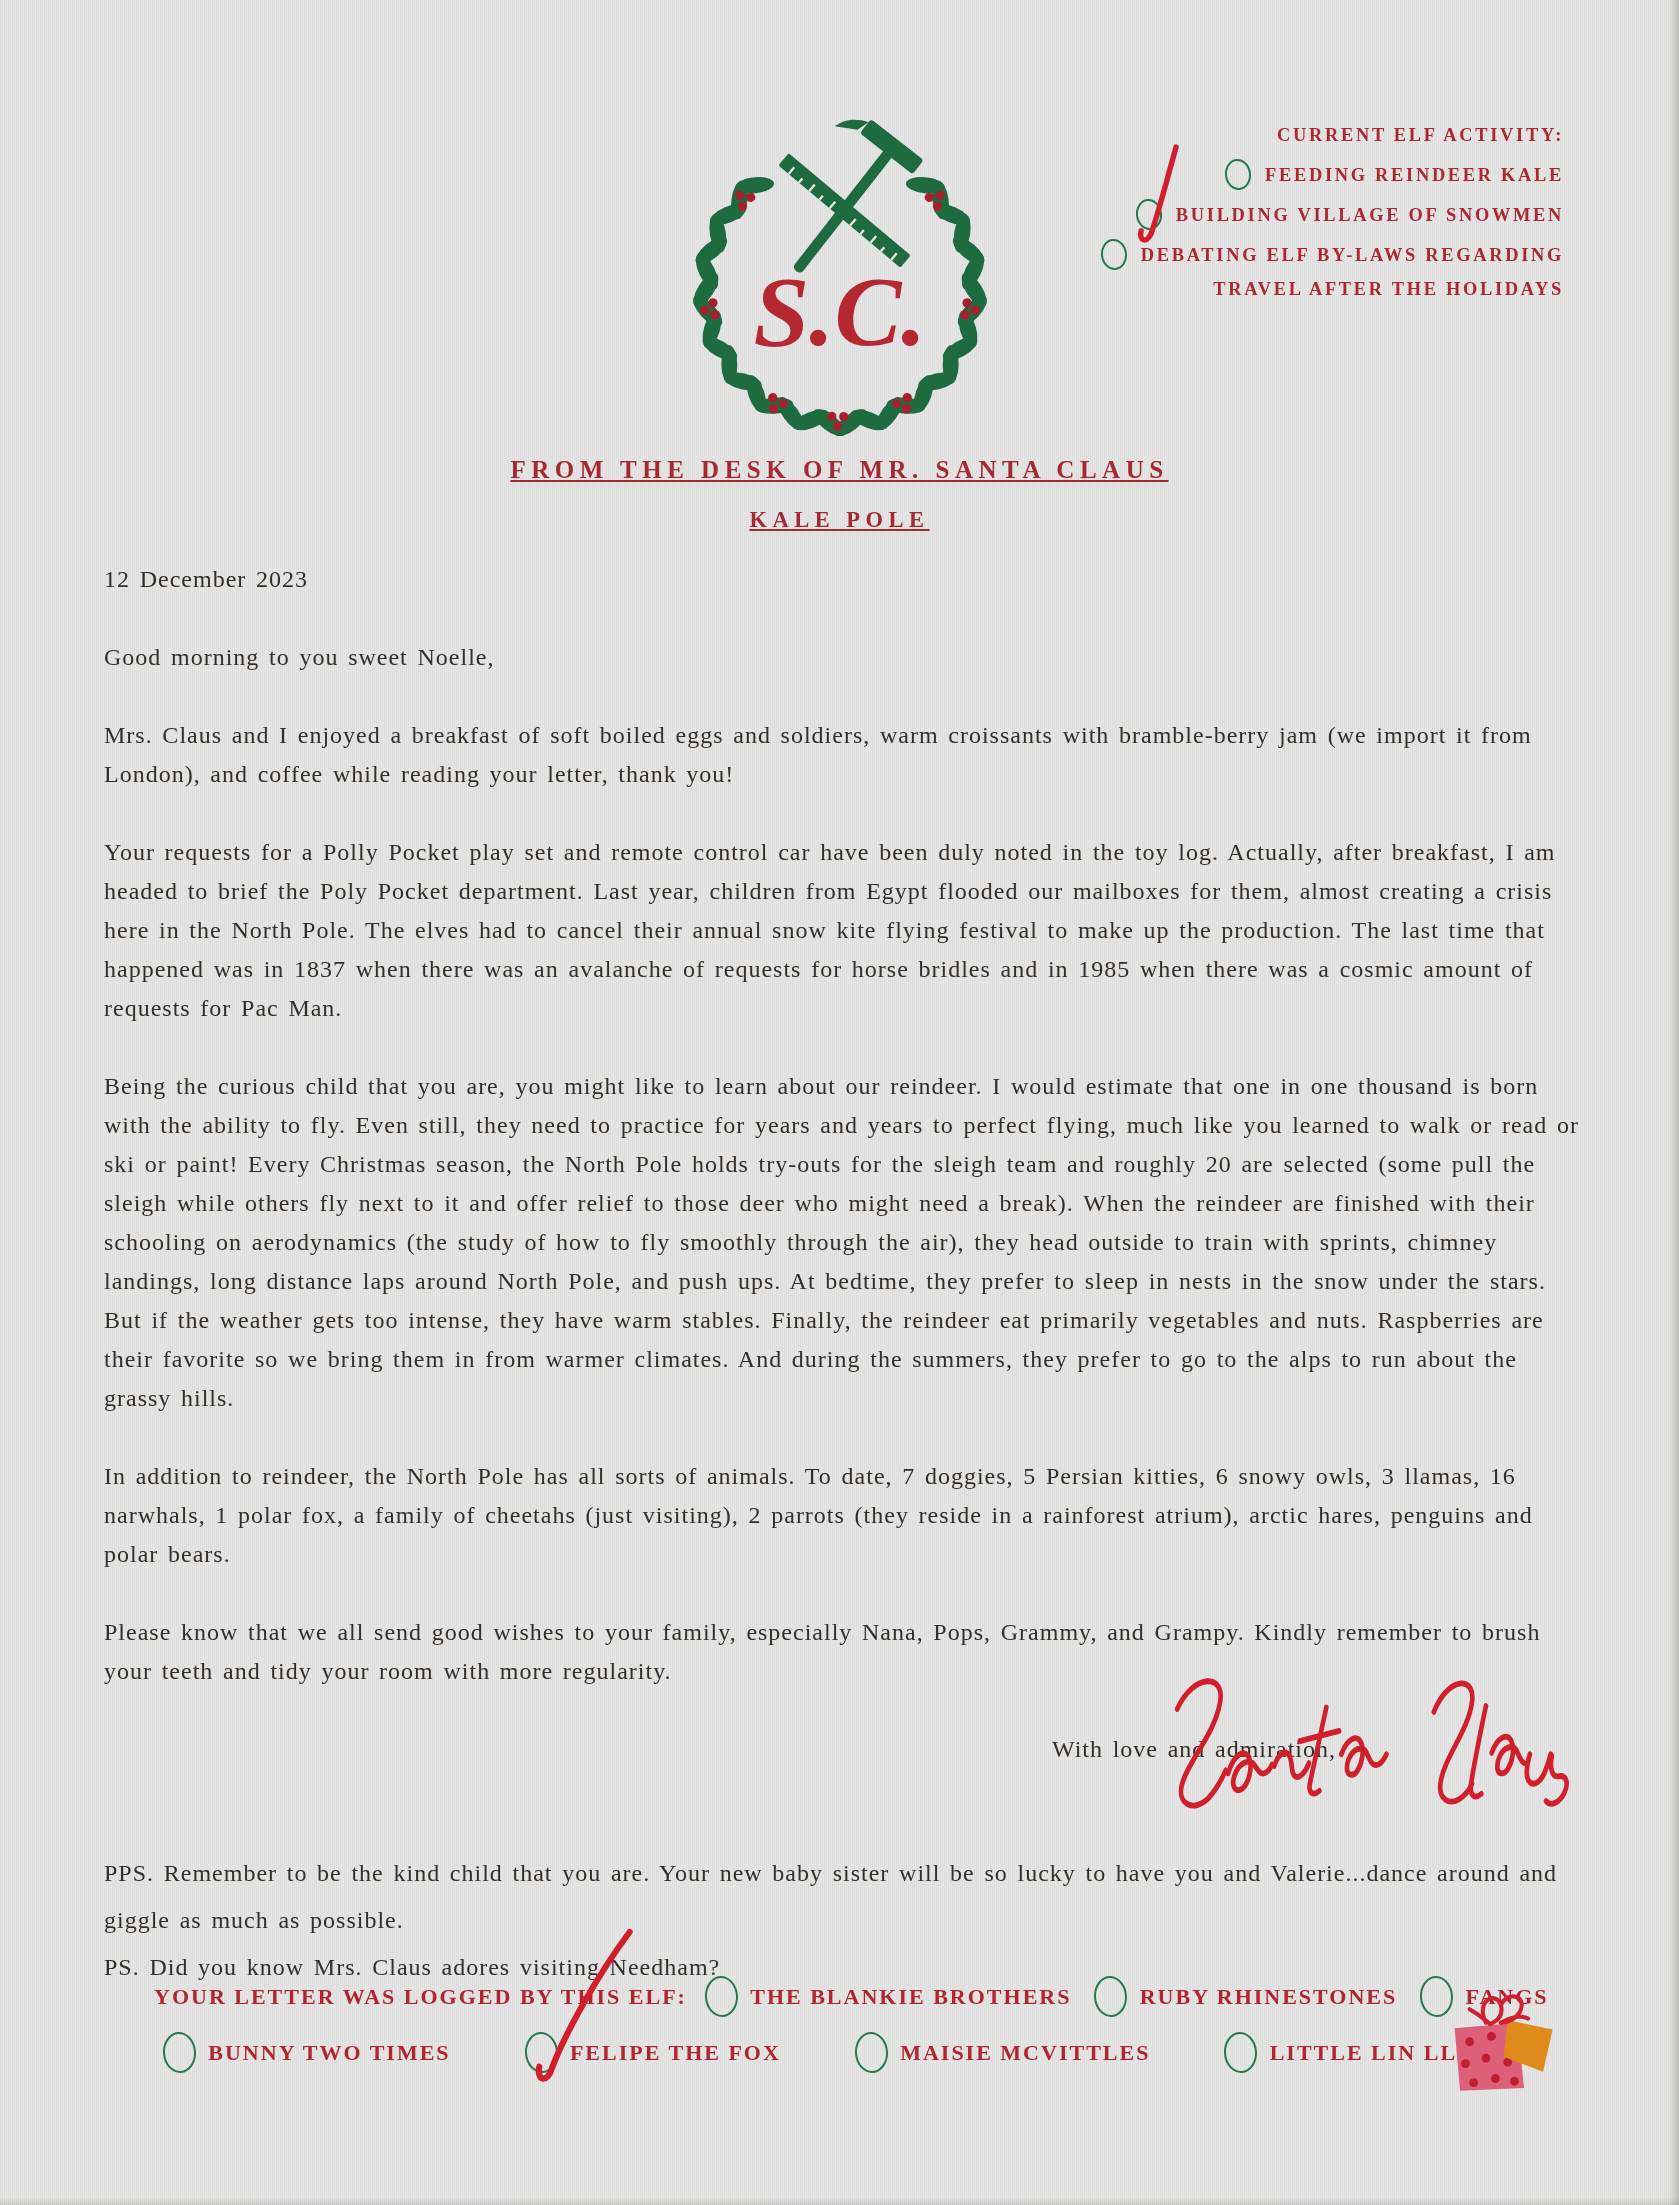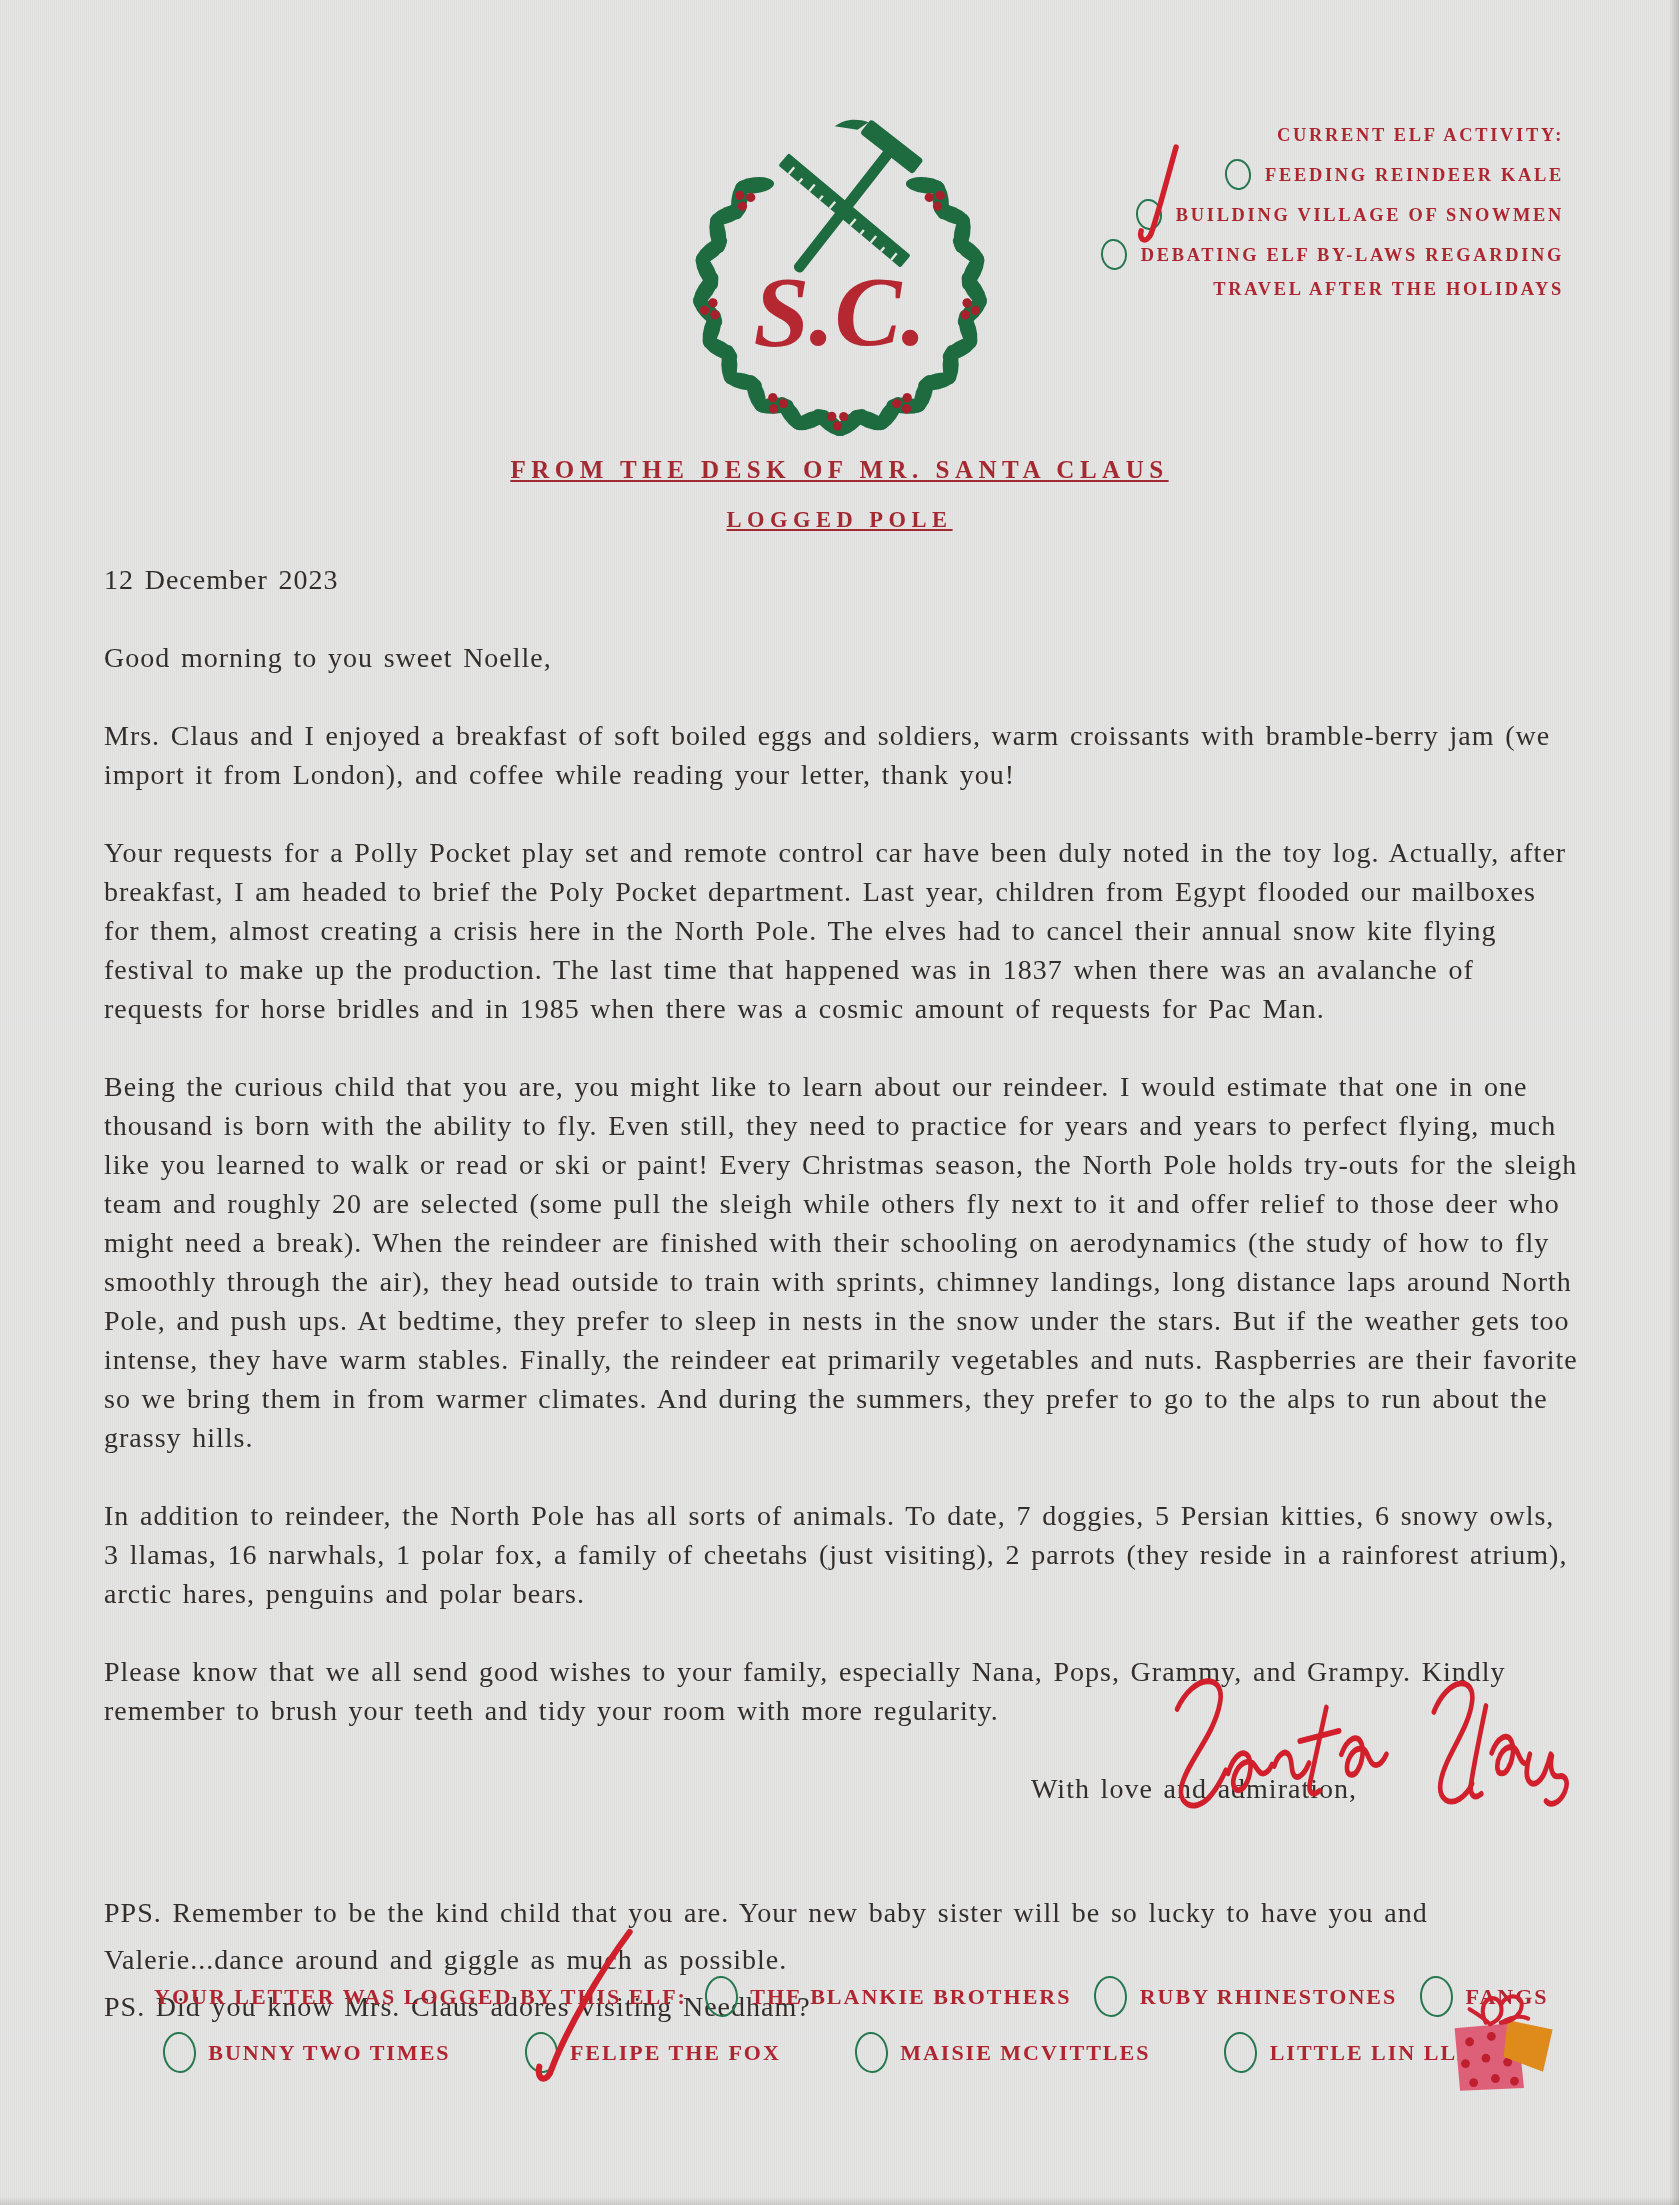--- a/index.html
+++ b/index.html
@@ -38,21 +38,21 @@
 
   
   .wreath{position:absolute;left:50%;top:115px;transform:translateX(-50%);}
   .lh-line{position:absolute;left:0;right:0;text-align:center;color:#a42a31;font-weight:bold;text-decoration:underline;}
   .lh1{top:456px;font-size:25px;letter-spacing:5.5px;}
   .lh2{top:507px;font-size:22.5px;letter-spacing:5.5px;}
 
   
   .letter{
     position:absolute;left:104px;top:560px;width:1475px;
-    font-size:28px;line-height:39px;letter-spacing:1px;word-spacing:2.7px;
+    font-size:24px;line-height:39px;letter-spacing:1px;word-spacing:2.7px;
   }
   .letter .block{margin:0 0 39px 0;}
   .valediction{margin:13.7px 0 0 705px;text-align:center;}
   .ps-block{margin-top:81px;line-height:47px;}
   .signature-svg{position:absolute;left:1139px;top:1665px;}
   .sr{position:absolute;width:0.7px;height:0.7px;overflow:hidden;clip:rect(0 0 0 0);white-space:nowrap;}
 
   
   .footer{position:absolute;left:0;right:0;top:1976px;color:#b0252f;font-weight:bold;font-size:22px;letter-spacing:2px;}
   .f-row{display:flex;align-items:center;}
@@ -156,21 +156,21 @@
         <rect x="-8" y="-112" width="16" height="228" rx="7" fill="#1e6b40"></rect>
         <rect x="-52" y="-132" width="100" height="27" rx="5" fill="#1e6b40"></rect>
         <path d="M-52,-126 C-74,-118 -84,-104 -88,-90 L-58,-107 Z" fill="#1e6b40"></path>
       </g>
     </g>
 
     <text x="250" y="344" text-anchor="middle" font-family="Liberation Serif, serif" font-style="italic" font-weight="bold" font-size="150" fill="#b52731">S.C.</text>
   </svg>
 
   <div class="lh-line lh1">FROM THE DESK OF MR. SANTA CLAUS</div>
-  <div class="lh-line lh2">LOGGED POLE</div>
+  <div class="lh-line lh2">KALE POLE</div>
 
   <div class="letter">
     <div class="block">12 December 2023</div>
     <div class="block">Good morning to you sweet Noelle,</div>
     <p class="block">Mrs. Claus and I enjoyed a breakfast of soft boiled eggs and soldiers, warm croissants with bramble-berry jam (we import it from London), and coffee while reading your letter, thank you!</p>
     <p class="block">Your requests for a Polly Pocket play set and remote control car have been duly noted in the toy log. Actually, after breakfast, I am headed to brief the Poly Pocket department. Last year, children from Egypt flooded our mailboxes for them, almost creating a crisis here in the North Pole. The elves had to cancel their annual snow kite flying festival to make up the production. The last time that happened was in 1837 when there was an avalanche of requests for horse bridles and in 1985 when there was a cosmic amount of requests for Pac Man.</p>
     <p class="block">Being the curious child that you are, you might like to learn about our reindeer. I would estimate that one in one thousand is born with the ability to fly. Even still, they need to practice for years and years to perfect flying, much like you learned to walk or read or ski or paint! Every Christmas season, the North Pole holds try-outs for the sleigh team and roughly 20 are selected (some pull the sleigh while others fly next to it and offer relief to those deer who might need a break). When the reindeer are finished with their schooling on aerodynamics (the study of how to fly smoothly through the air), they head outside to train with sprints, chimney landings, long distance laps around North Pole, and push ups. At bedtime, they prefer to sleep in nests in the snow under the stars. But if the weather gets too intense, they have warm stables. Finally, the reindeer eat primarily vegetables and nuts. Raspberries are their favorite so we bring them in from warmer climates. And during the summers, they prefer to go to the alps to run about the grassy hills.</p>
     <p class="block">In addition to reindeer, the North Pole has all sorts of animals. To date, 7 doggies, 5 Persian kitties, 6 snowy owls, 3 llamas, 16 narwhals, 1 polar fox, a family of cheetahs (just visiting), 2 parrots (they reside in a rainforest atrium), arctic hares, penguins and polar bears.</p>
     <p class="block">Please know that we all send good wishes to your family, especially Nana, Pops, Grammy, and Grampy. Kindly remember to brush your teeth and tidy your room with more regularity.</p>
     <div class="valediction">With love and admiration,</div>

